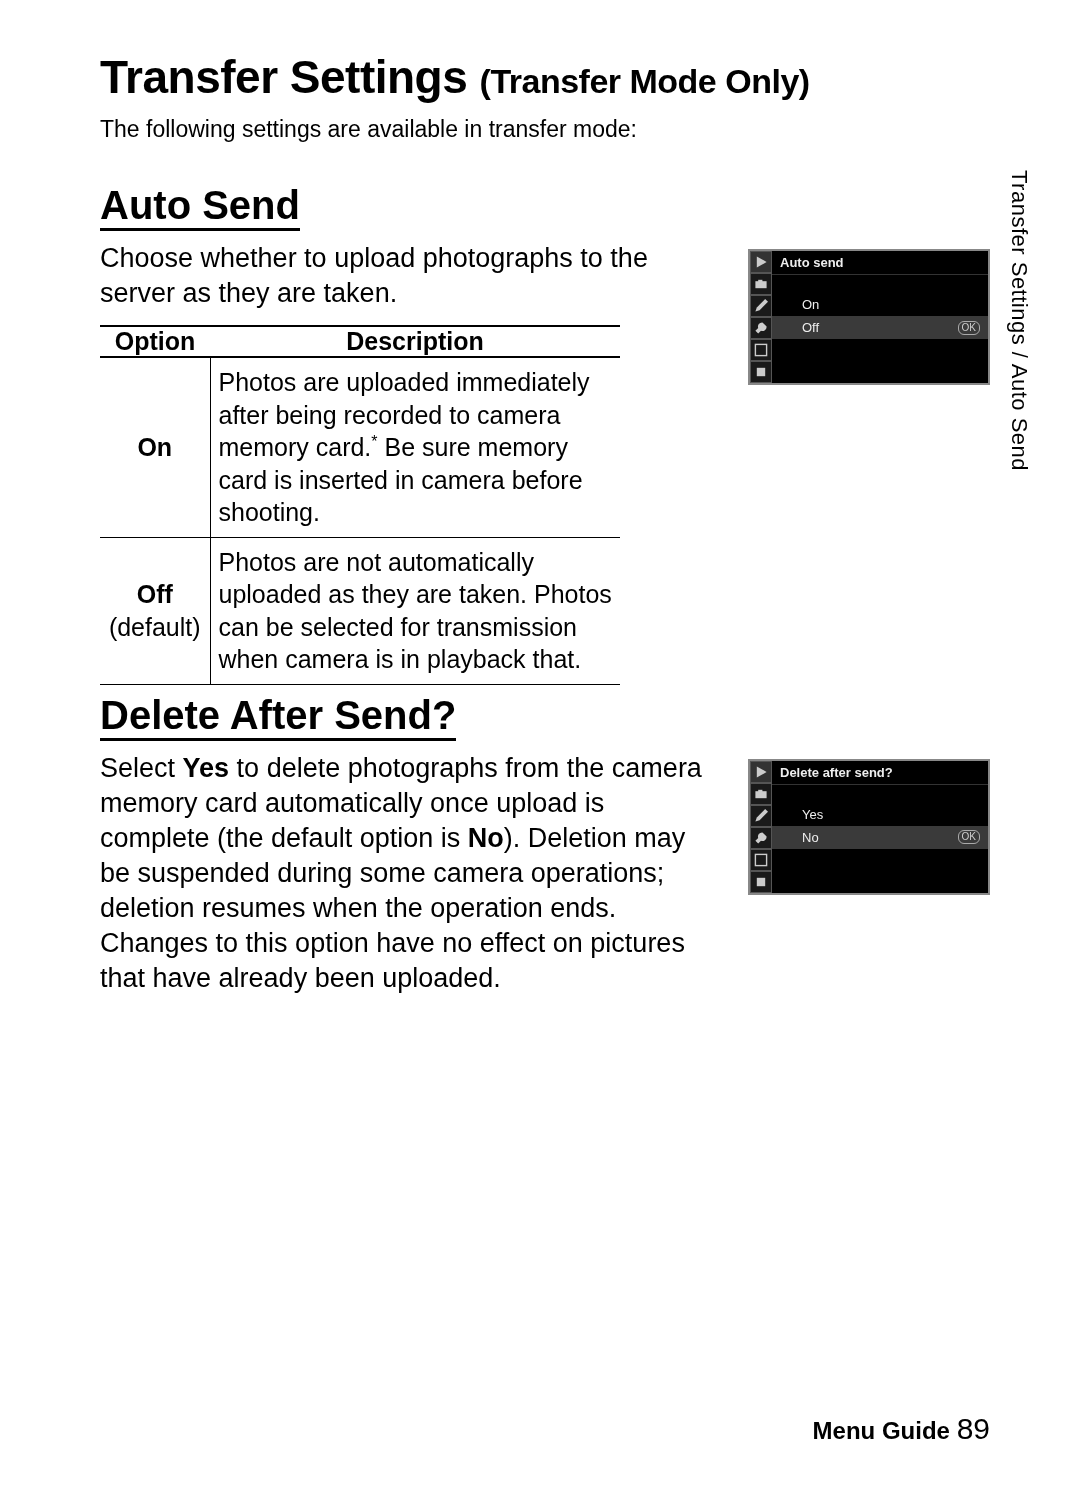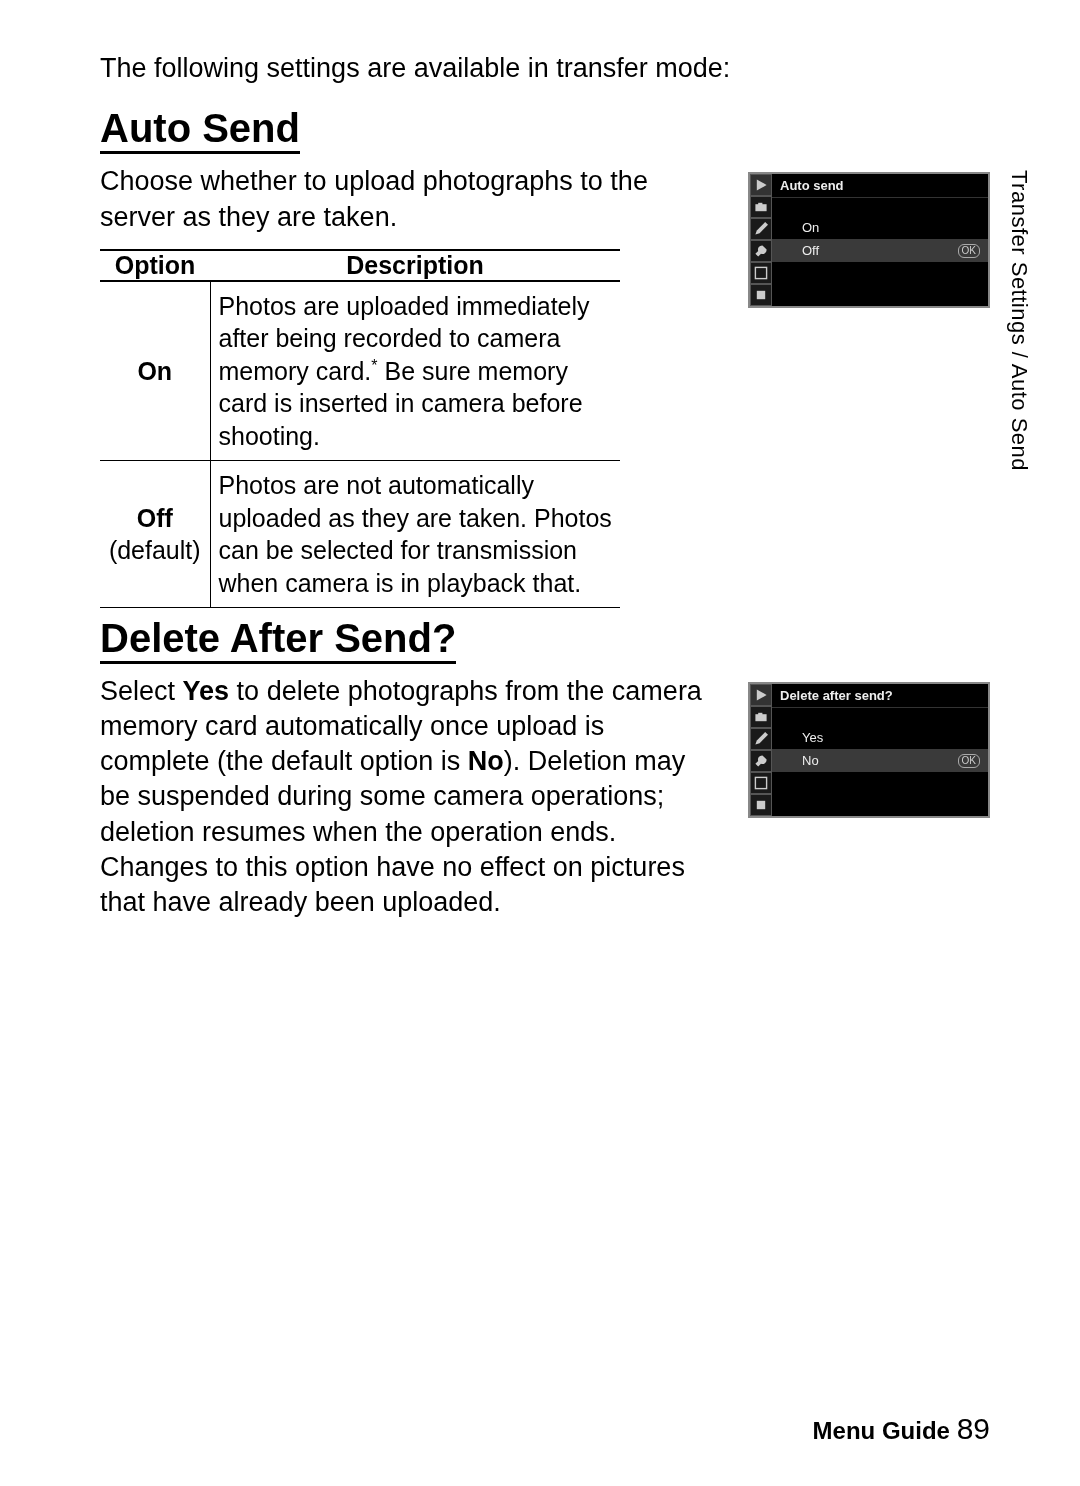--- a/index.html
+++ b/index.html
@@ -1,20 +1,20 @@
 <!DOCTYPE html>
 <html><head>
 <meta charset="utf-8">
 <style>
   * { box-sizing: border-box; margin: 0; padding: 0; }
   html, body { width: 1080px; height: 1486px; background: #fff; font-family: "Segoe UI", "Helvetica Neue", Arial, sans-serif; color: #000; }
   .page { position: relative; width: 1080px; height: 1486px; padding: 50px 90px 50px 100px; }
   .h1 { font-size: 46px; font-weight: 800; letter-spacing: -0.5px; margin-bottom: 10px; }
   .h1 .sub { font-size: 34px; font-weight: 700; }
-  .intro { font-size: 27px; line-height: 1.35; margin-bottom: 20px; }
+  .intro { font-size: 23px; line-height: 1.35; margin-bottom: 38px; }
   .section-row { display: flex; align-items: flex-start; gap: 28px; margin-bottom: 8px; }
   .section-left { flex: 1; }
   .h2 { font-size: 40px; font-weight: 800; border-bottom: 3px solid #000; display: inline-block; padding-bottom: 0px; margin-bottom: 10px; }
   .section-text { font-size: 27px; line-height: 1.3; }
   .section-text b { font-weight: 700; }
   .sidetab { position: absolute; top: 170px; right: 48px; writing-mode: vertical-rl; font-size: 22px; letter-spacing: 0.5px; }
   table.opts { border-collapse: collapse; width: 520px; margin-top: 14px; font-size: 25px; }
   table.opts th { border-top: 2px solid #000; border-bottom: 2px solid #000; padding: 0 8px; font-weight: 700; text-align: center; }
   table.opts td { border-bottom: 1px solid #000; padding: 8px 8px; vertical-align: middle; line-height: 1.3; }
   table.opts td.optcell { text-align: center; font-weight: 700; width: 110px; border-right: 1px solid #000; }
@@ -36,20 +36,24 @@
   .lcd-ok { border: 1px solid #aaa; border-radius: 6px; font-size: 10px; padding: 0 3px; color: #ccc; line-height: 12px; }
   .footer { position: absolute; bottom: 40px; right: 90px; font-size: 24px; text-align: center; }
   .footer .pn { font-size: 30px; }
 </style>
 </head>
 <body>
 
 <div class="page">
   <div class="sidetab">Transfer Settings / Auto Send</div>
 
+  <div class="h1">
+    <span>Transfer Settings</span>
+    <span class="sub">(Transfer Mode Only)</span>
+  </div>
   <div class="intro">The following settings are available in transfer mode:</div>
 
   <div>
     <h2 class="h2">Auto Send</h2>
     <div class="section-row">
       <div class="section-left">
         <div class="section-text">Choose whether to upload photographs to the server as they are taken.</div>
         <table class="opts">
           <tbody>
               <tr>

